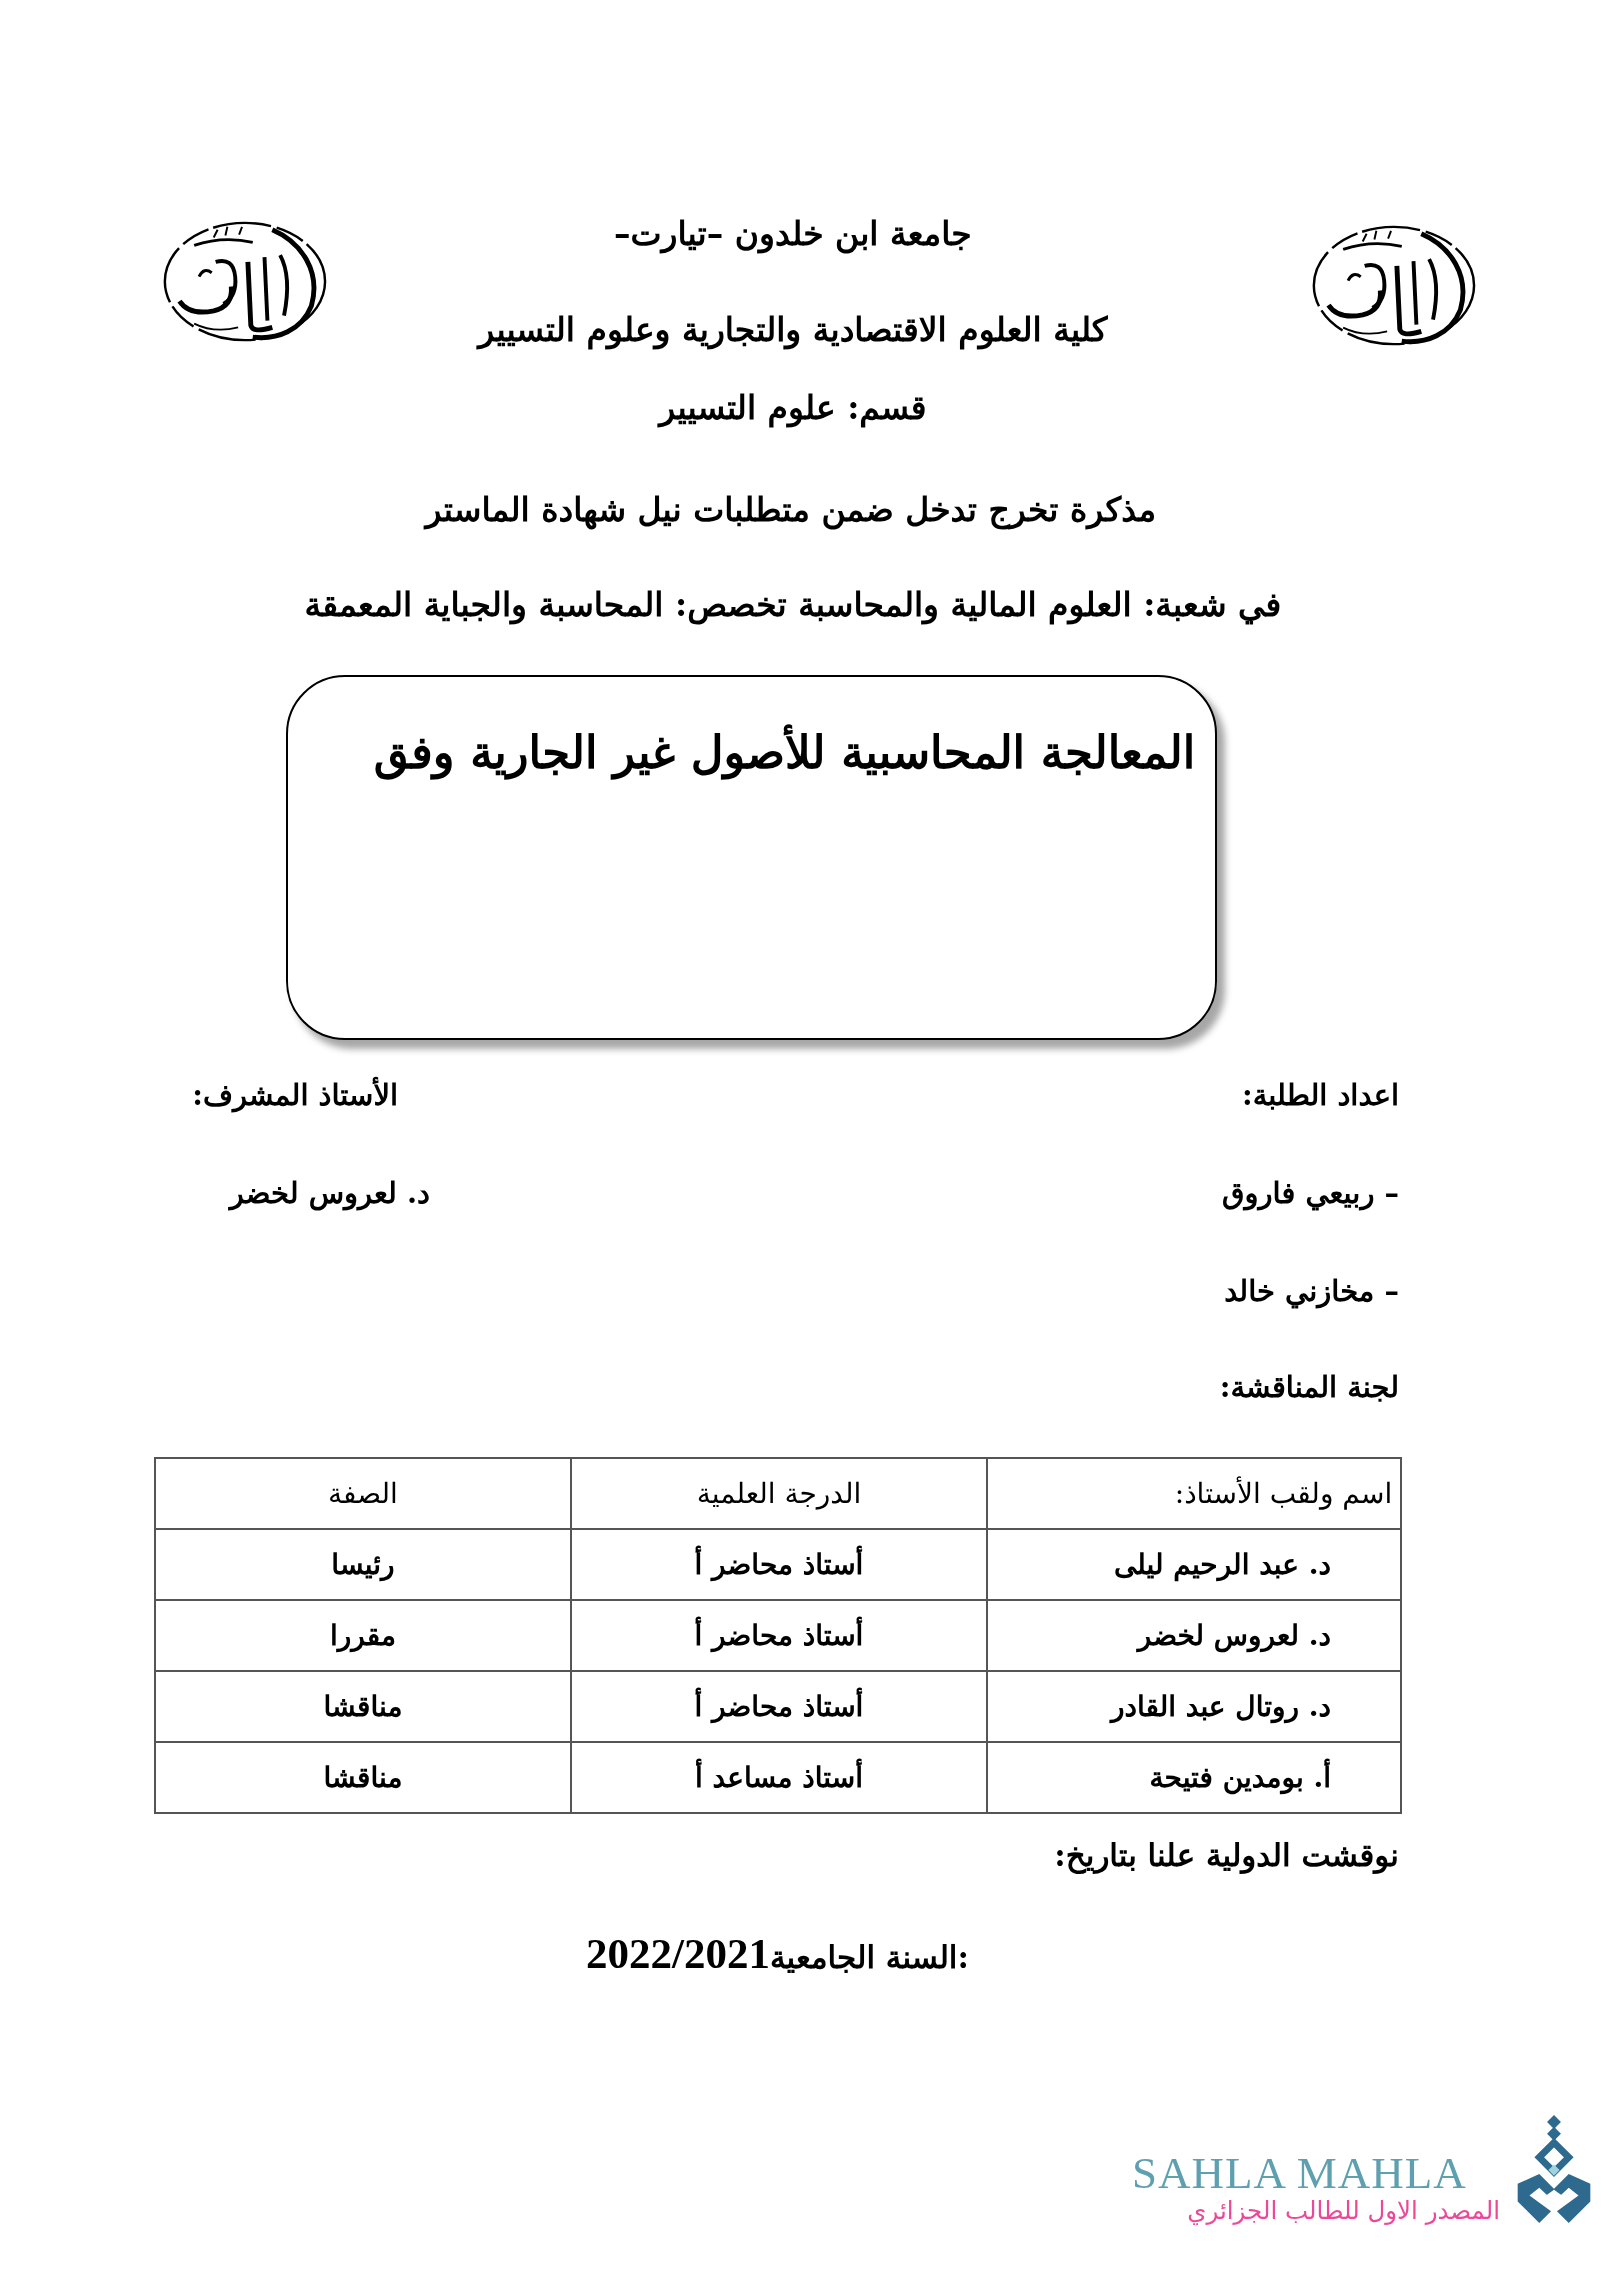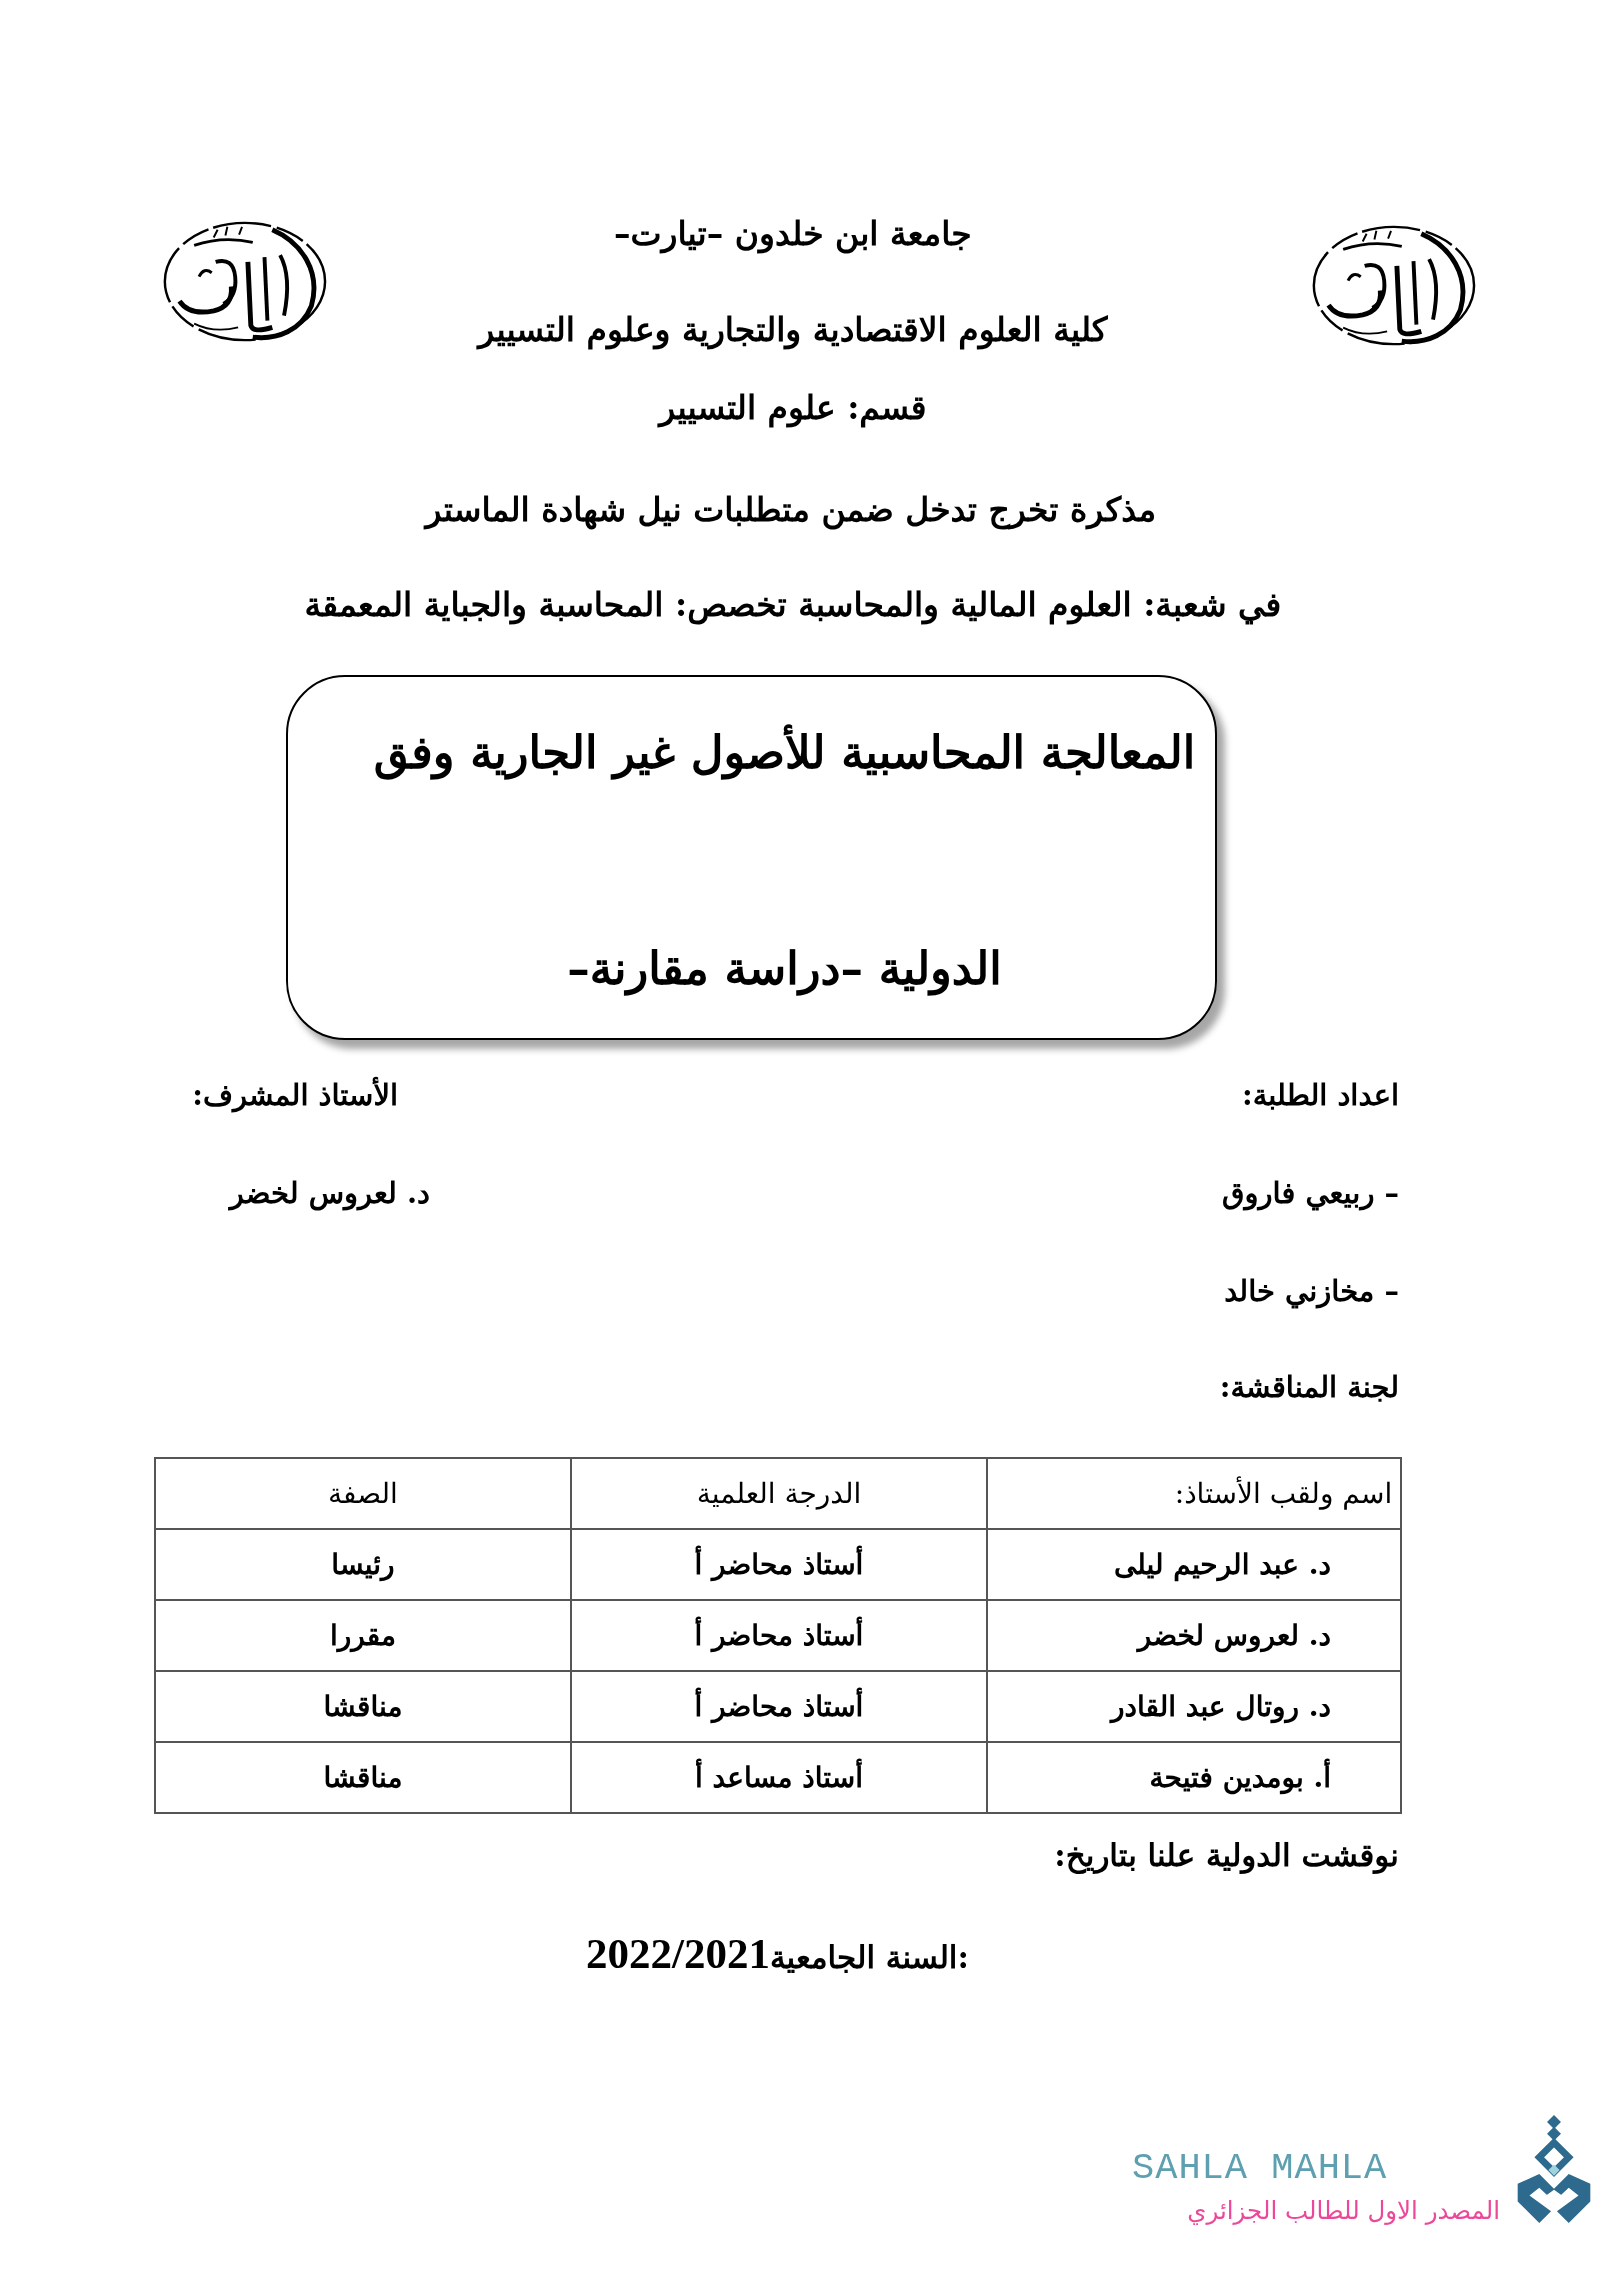--- a/index.html
+++ b/index.html
@@ -108,22 +108,22 @@
       font-family: "Liberation Serif", "DejaVu Serif", serif;
       font-size: 43px;
       font-weight: bold;
     }
 
     
     .wm-title {
       position: absolute;
       left: 1132px;
       top: 2147px;
-      font-family: Liberation Mono, monospace;
-      font-size: 37px;
+      font-family: Liberation Serif, serif;
+      font-size: 45px;
       letter-spacing: 1px;
       color: #5fa0b0;
       white-space: nowrap;
     }
     .wm-sub {
       position: absolute;
       left: 1135px;
       top: 2196px;
       width: 365px;
       font-family: "DejaVu Sans", "Liberation Sans", sans-serif;
@@ -173,21 +173,20 @@
 </svg>
 
 <div class="center-line ar h1" style="top:214px; left:-17.6px;">جامعة ابن خلدون –تيارت–</div>
 <div class="center-line ar h2" style="top:310px; left:-17.6px;">كلية العلوم الاقتصادية والتجارية وعلوم التسيير</div>
 <div class="center-line ar h2" style="top:388px; left:-17.6px;">قسم: علوم التسيير</div>
 <div class="center-line ar h2" style="top:490px; left:-19.6px;">مذكرة تخرج تدخل ضمن متطلبات نيل شهادة الماستر</div>
 <div class="center-line ar h2" style="top:585px; left:-17.6px;">في شعبة: العلوم المالية والمحاسبة   تخصص: المحاسبة والجباية المعمقة</div>
 
 <div class="title-box">
   <div class="title-line" style="top:49px;">المعالجة المحاسبية للأصول غير الجارية وفق</div>
-  <div class="title-line" style="top:265px;">الدولية –دراسة مقارنة–</div>
 </div>
 
 <div class="abs ar label-txt" style="top:1078px; right:222px;">اعداد الطلبة:</div>
 <div class="abs ar label-txt" style="top:1078px; right:1223px;margin-left:9px;">الأستاذ المشرف:</div>
 
 <div class="abs ar label-txt" style="top:1176px; right:222px;">– ربيعي فاروق</div>
 <div class="abs ar label-txt" style="top:1176px; right:1191px;">د. لعروس لخضر</div>
 
 <div class="abs ar label-txt" style="top:1274px; right:222px;">– مخازني خالد</div>
 

